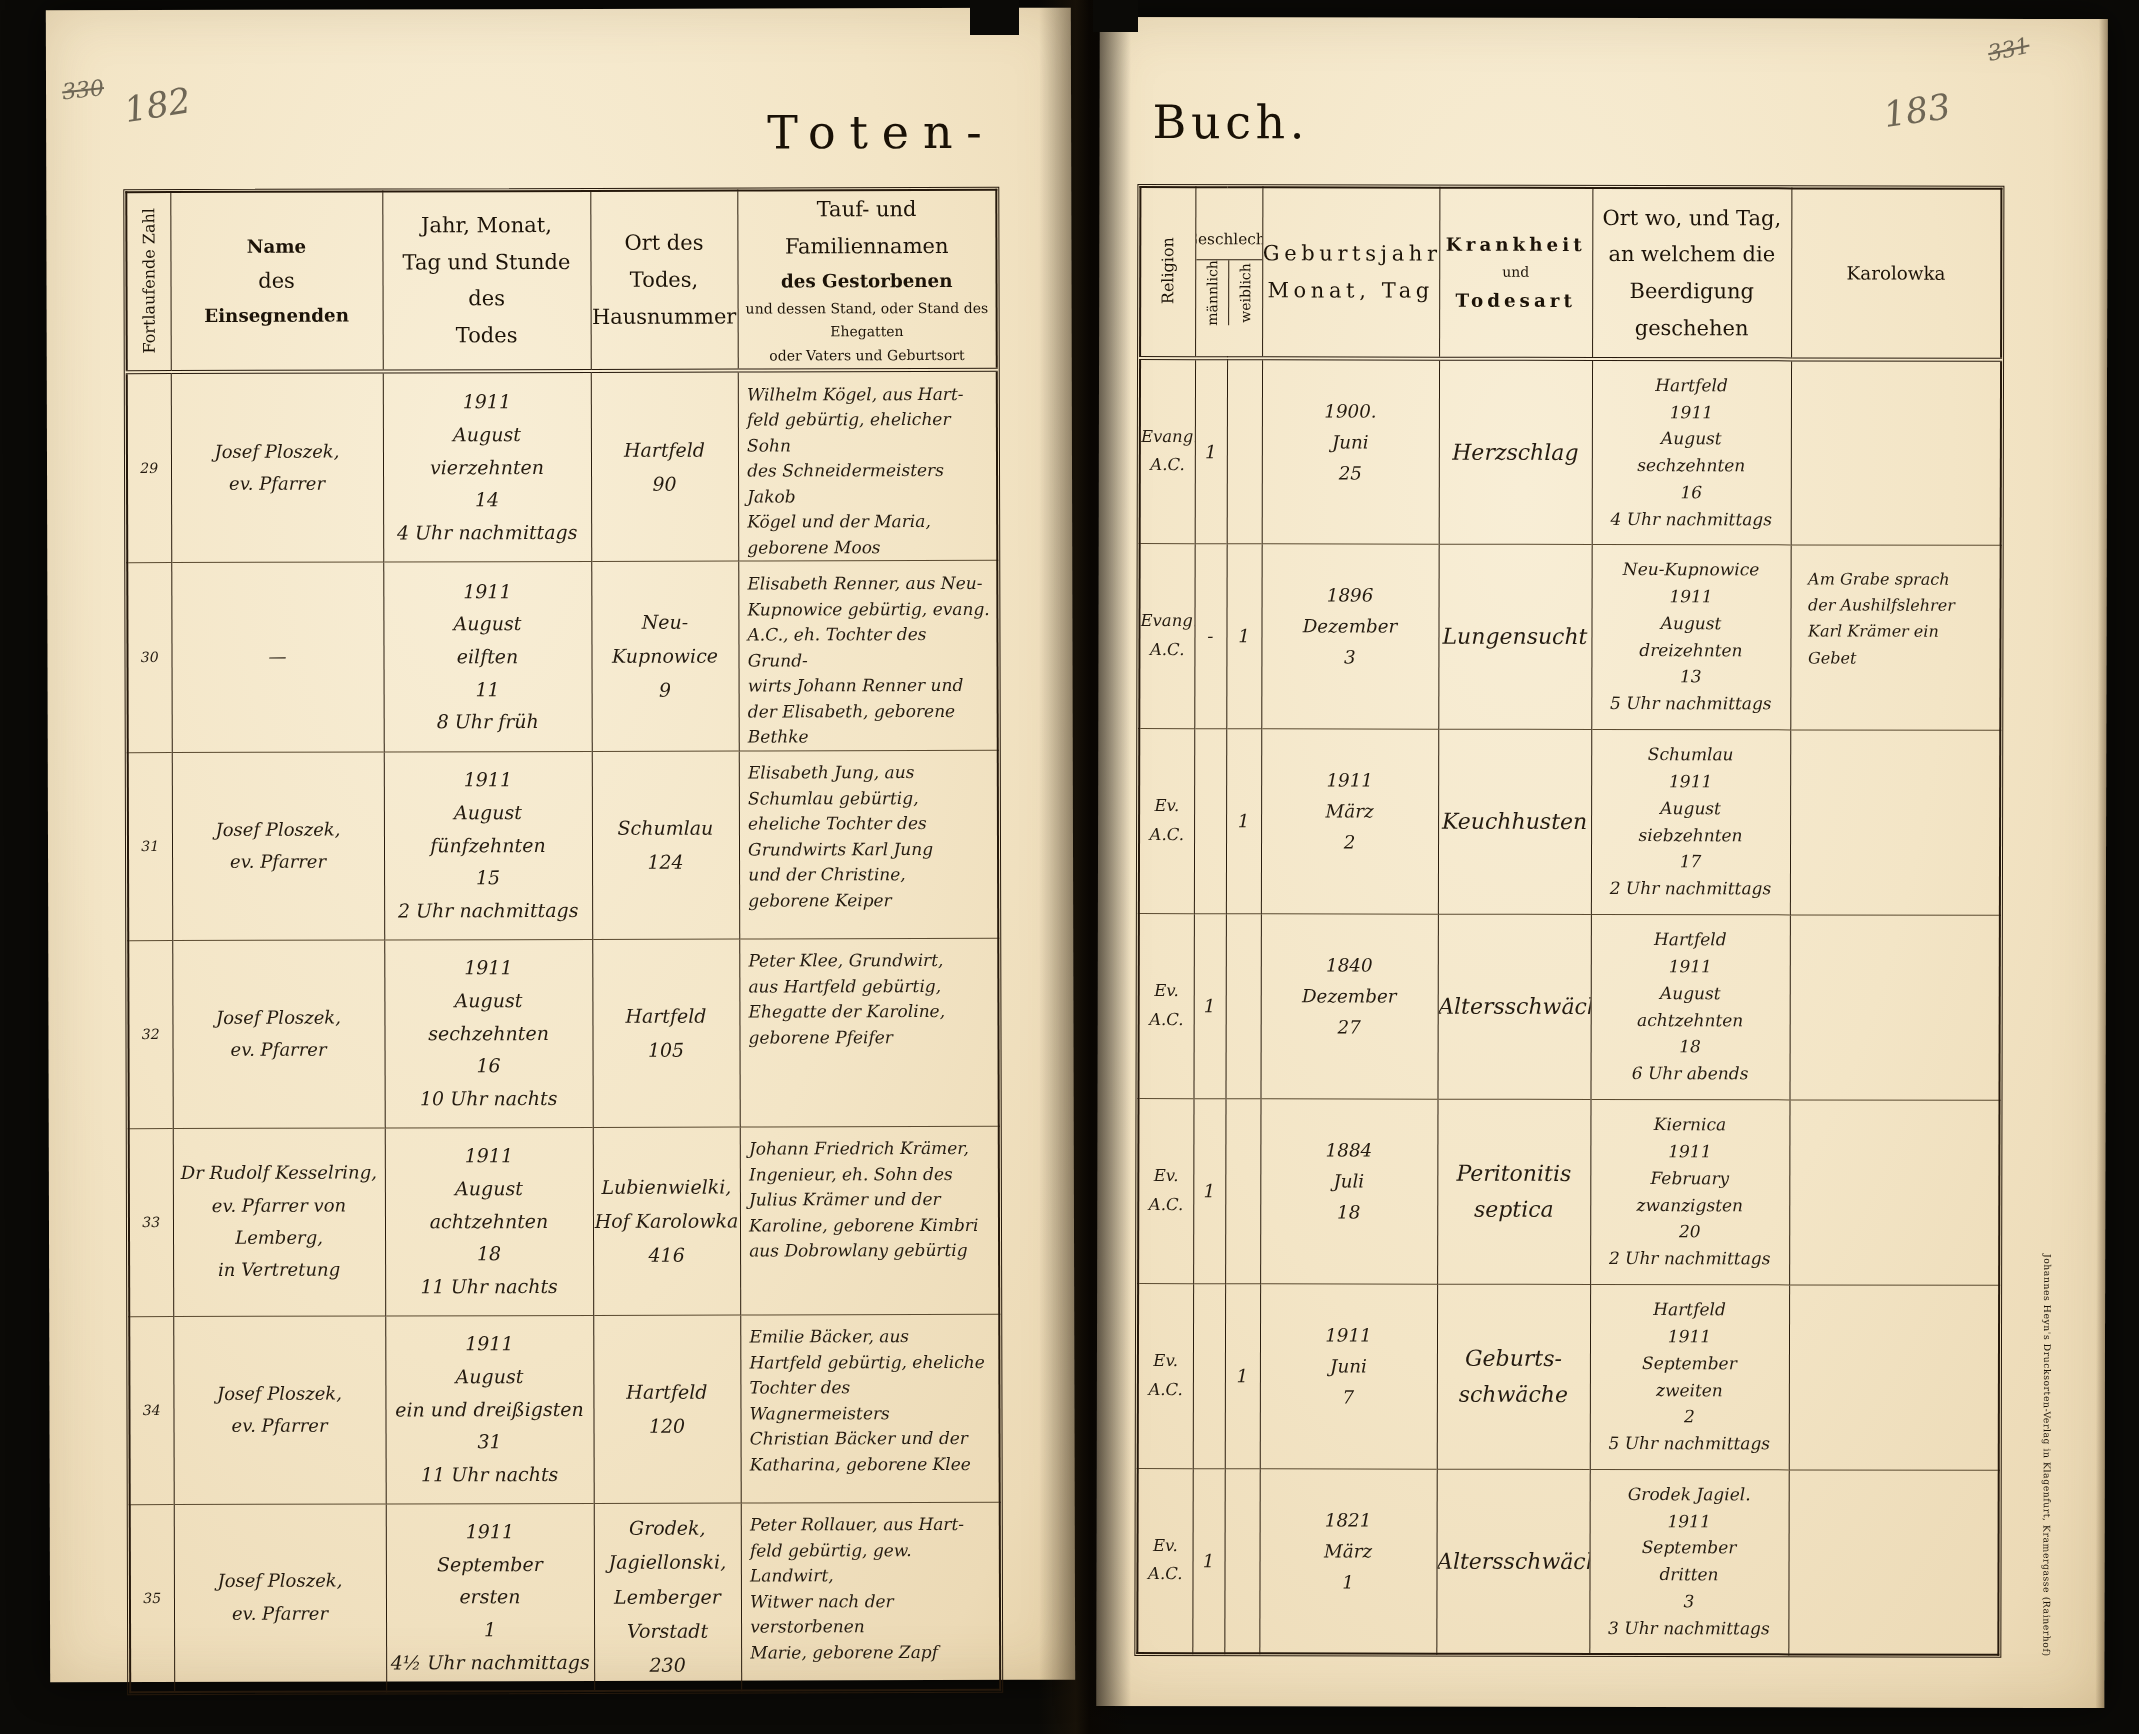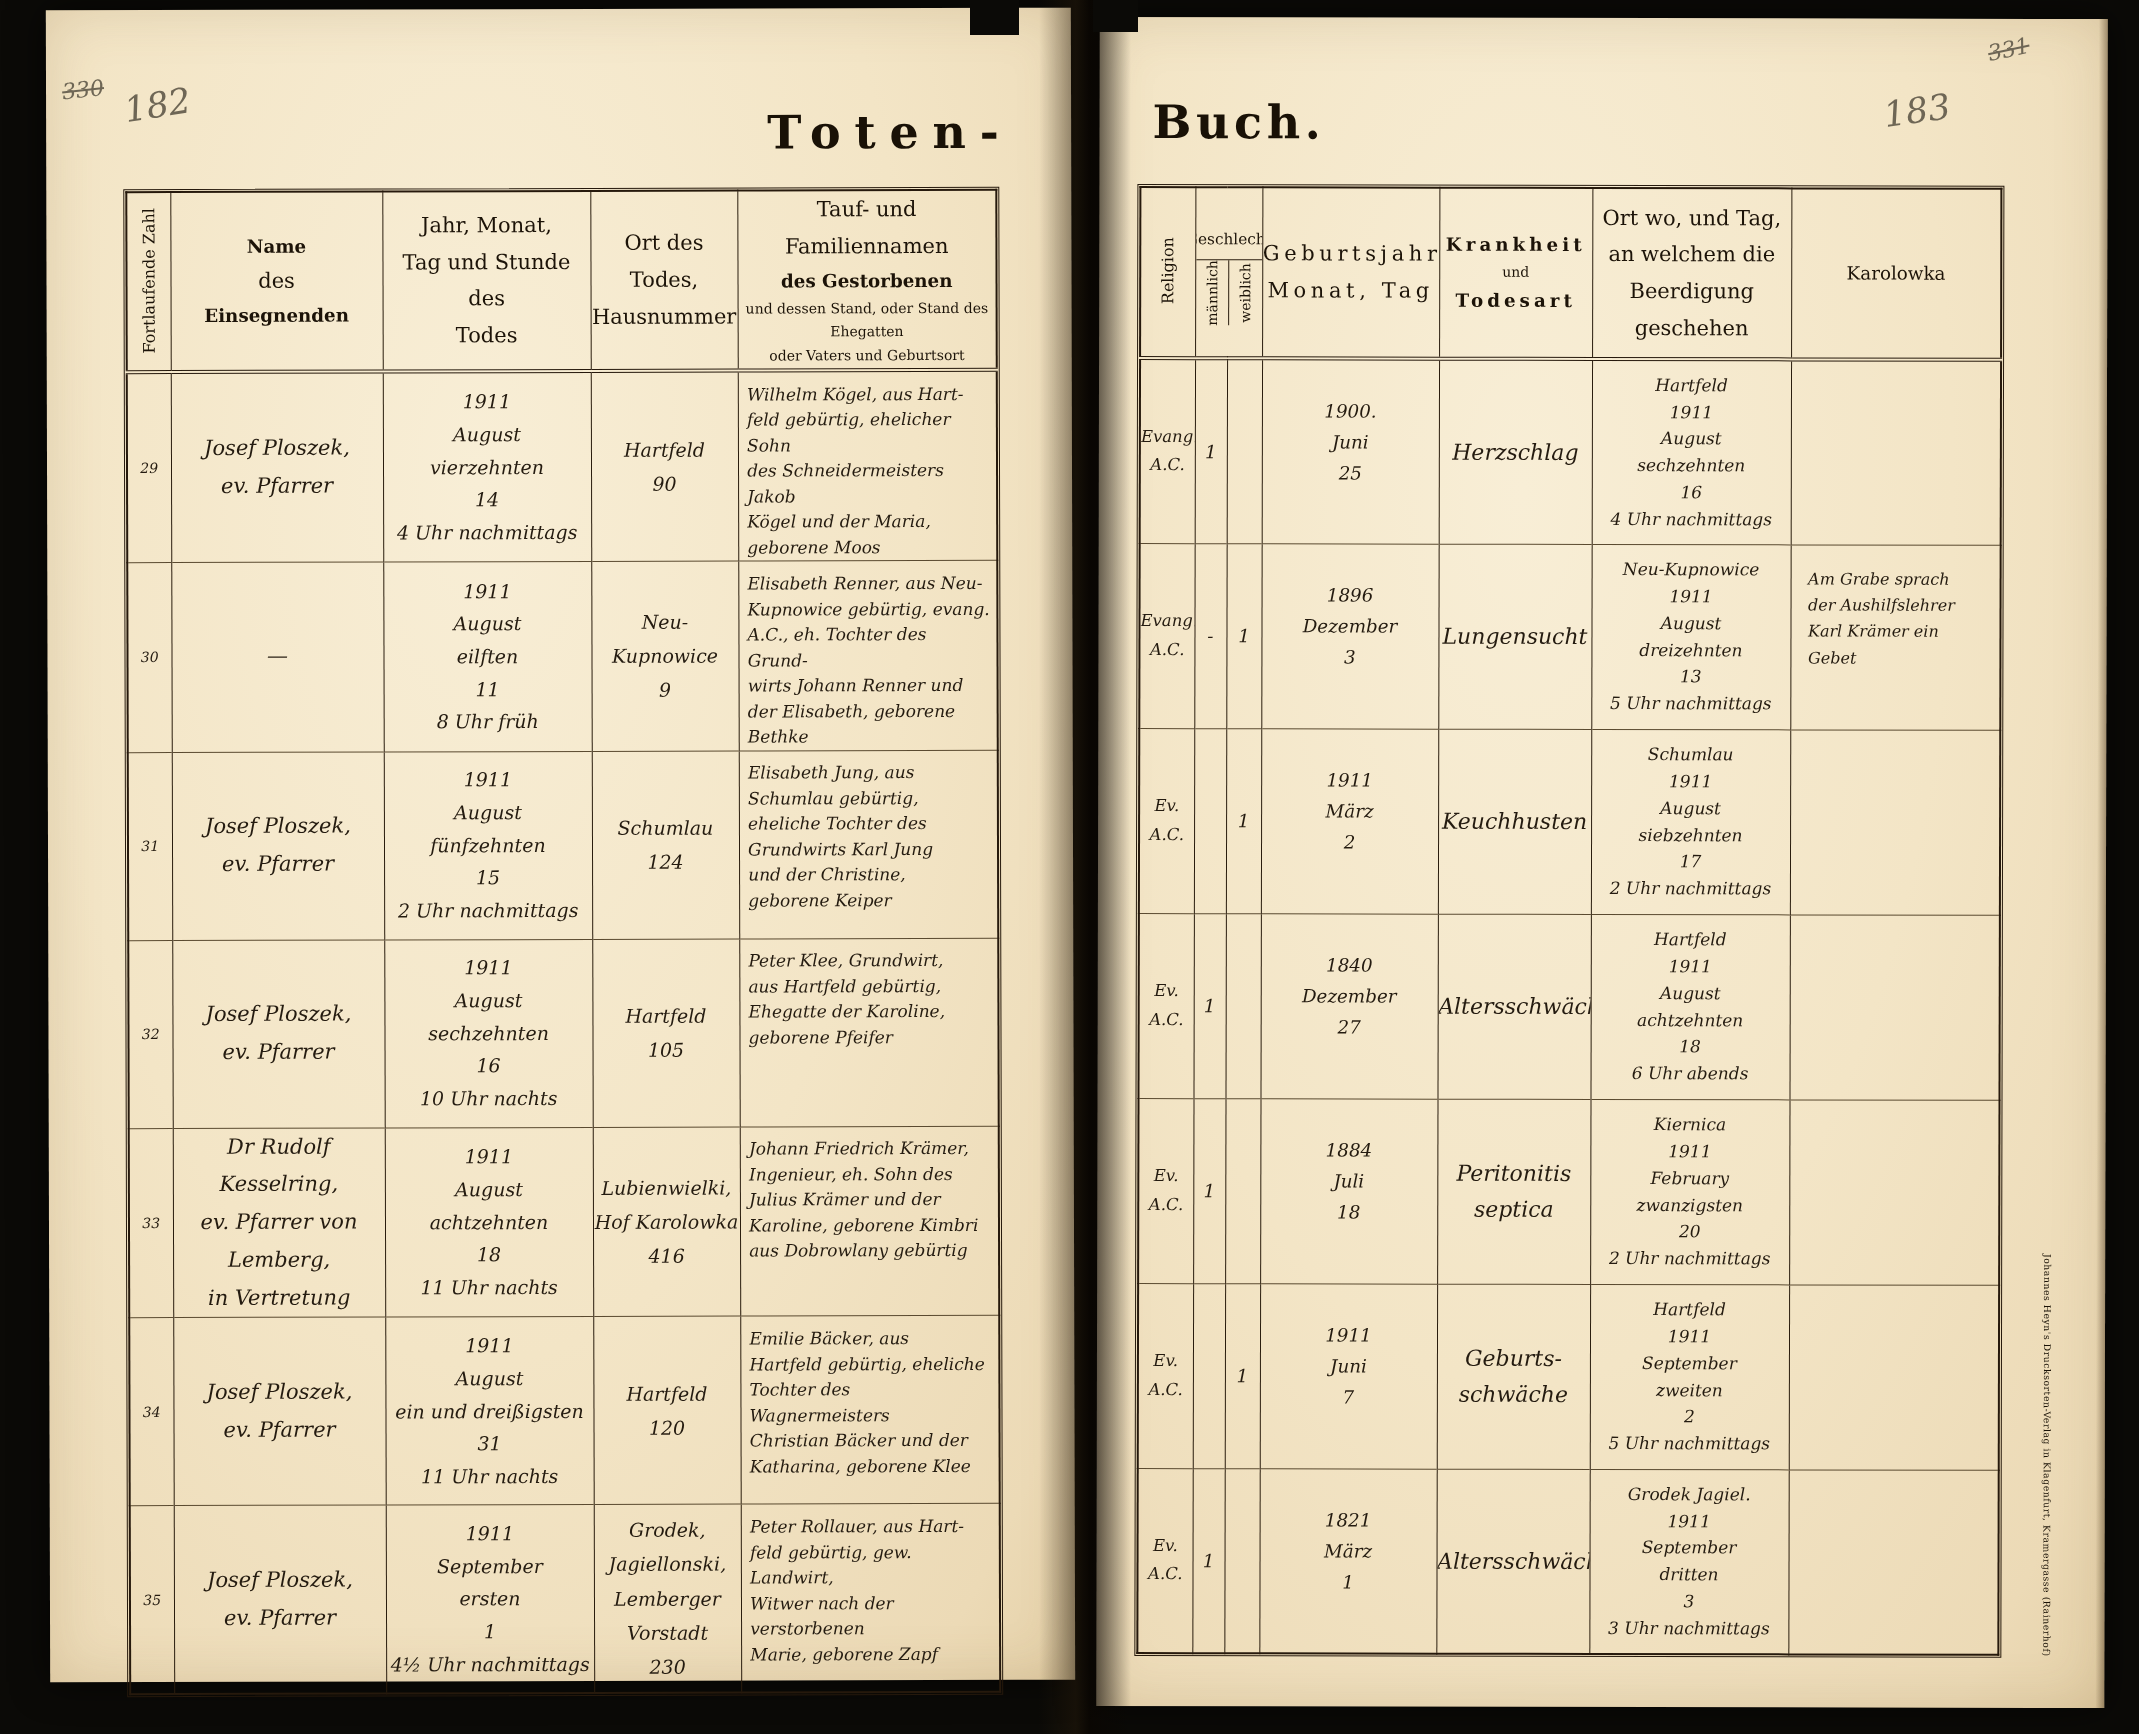--- a/index.html
+++ b/index.html
@@ -11,21 +11,21 @@
   .page-left{left:48px;top:8.6px;width:1025px;height:1672px;transform:rotate(-.15deg);}
   .page-right{left:1098px;top:18.3px;width:1008px;height:1689px;transform:rotate(.12deg);}
   .gutter{position:absolute;left:1039px;top:0;width:92px;height:1735px;
           background:linear-gradient(90deg,rgba(0,0,0,0) 0%,rgba(40,28,12,.45) 40%,rgba(10,6,2,.75) 55%,rgba(0,0,0,0) 100%);
           pointer-events:none;}
   .notch{position:absolute;background:#0b0a07;}
   .n1{left:970px;top:0;width:49px;height:35px;}
   .n2{left:1093px;top:0;width:45px;height:32px;}
 
   
-  .book-title{position:absolute;font-weight:bold;font-size:46px;color:#191106;letter-spacing:.30em;}
+  .book-title{position:absolute;font-weight:normal;font-size:46px;color:#191106;letter-spacing:.30em;}
   .title-left{left:721px;top:97px;}
   .title-right{left:53px;top:78px;letter-spacing:.10em;}
 
   
   .pencil{position:absolute;color:#6e6655;font-style:italic;font-family:"DejaVu Serif",serif;}
   .old-folio{font-size:22px;text-decoration:line-through;}
   .folio{font-size:35px;}
   .pl-old{left:16px;top:67px;transform:rotate(-6deg);}
   .pl-num{left:78px;top:75px;transform:rotate(-9deg);}
   .pr-num{left:784px;top:72px;transform:rotate(-8deg);}
@@ -55,21 +55,21 @@
   .gesch-top{height:40px;display:flex;align-items:center;justify-content:center;
              border-bottom:1.2px solid #2a1d0e;font-size:15.3px;}
   .gesch-bot{flex:1;display:flex;}
   .gesch-m,.gesch-w{flex:1;display:flex;align-items:center;justify-content:center;}
   .gesch-m{border-right:1.2px solid #2a1d0e;}
   .gesch-bot .vert{font-size:14px;}
 
   
   .hw{font-style:italic;color:#241b10;white-space:pre-line;font-family:"DejaVu Serif",serif;}
   .hw-zahl{font-size:14px;}
-  .hw-name{font-size:21px;line-height:1.8;margin-top:36px;}
+  .hw-name{font-size:18px;line-height:1.8;margin-top:36px;}
   .hw-date{font-size:19px;line-height:1.72;}
   .hw-ort{font-size:19px;line-height:1.8;}
   .hw-text{font-size:17px;line-height:1.5;text-align:left;padding:9.8px 6.1px 0 8.6px;vertical-align:top;}
   .hw-rel{font-size:16.5px;line-height:1.7;}
   .hw-mark{font-size:18.3px;}
   .hw-geb{font-size:18.3px;line-height:1.7;vertical-align:top;padding-top:35px;}
   .hw-krank{font-size:22px;line-height:1.6;}
   .hw-beerd{font-size:17px;line-height:1.58;}
   .hw-anm{font-size:16px;line-height:1.65;vertical-align:top;padding-top:21px;text-align:left;padding-left:17px;}
 

